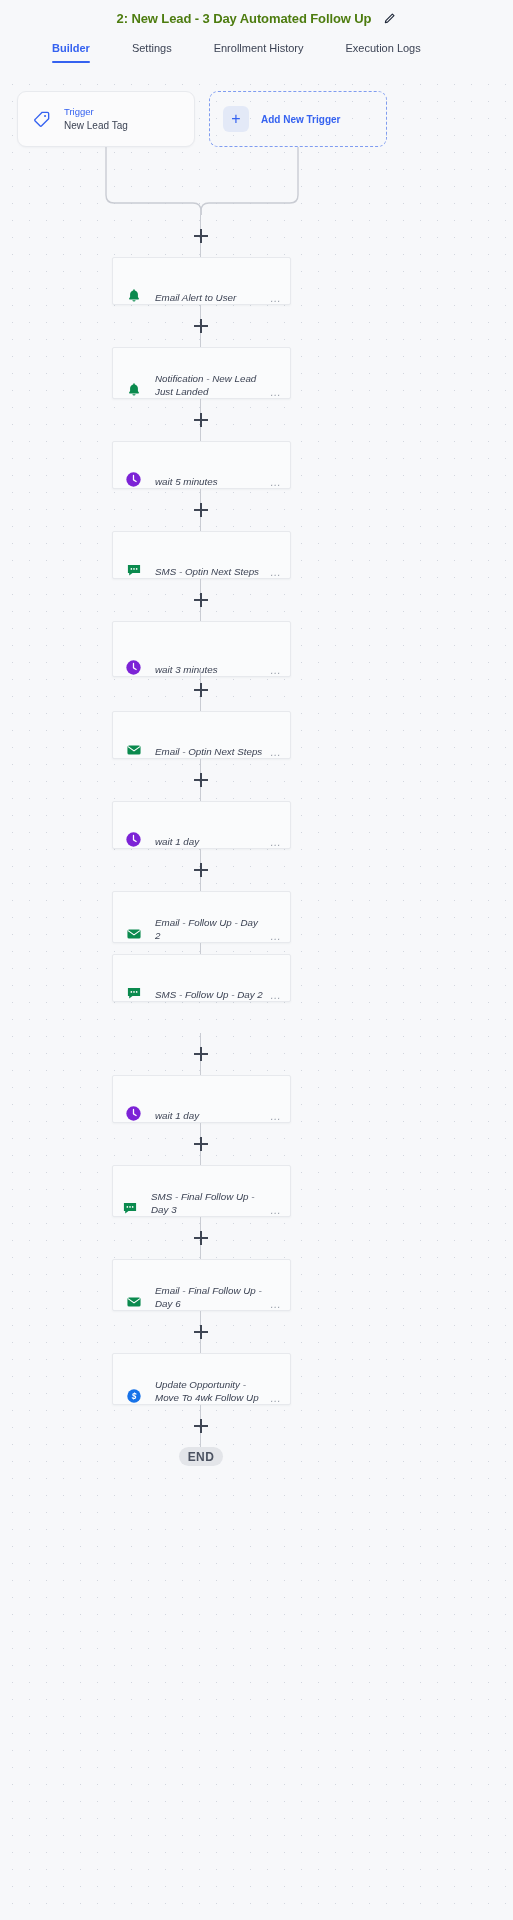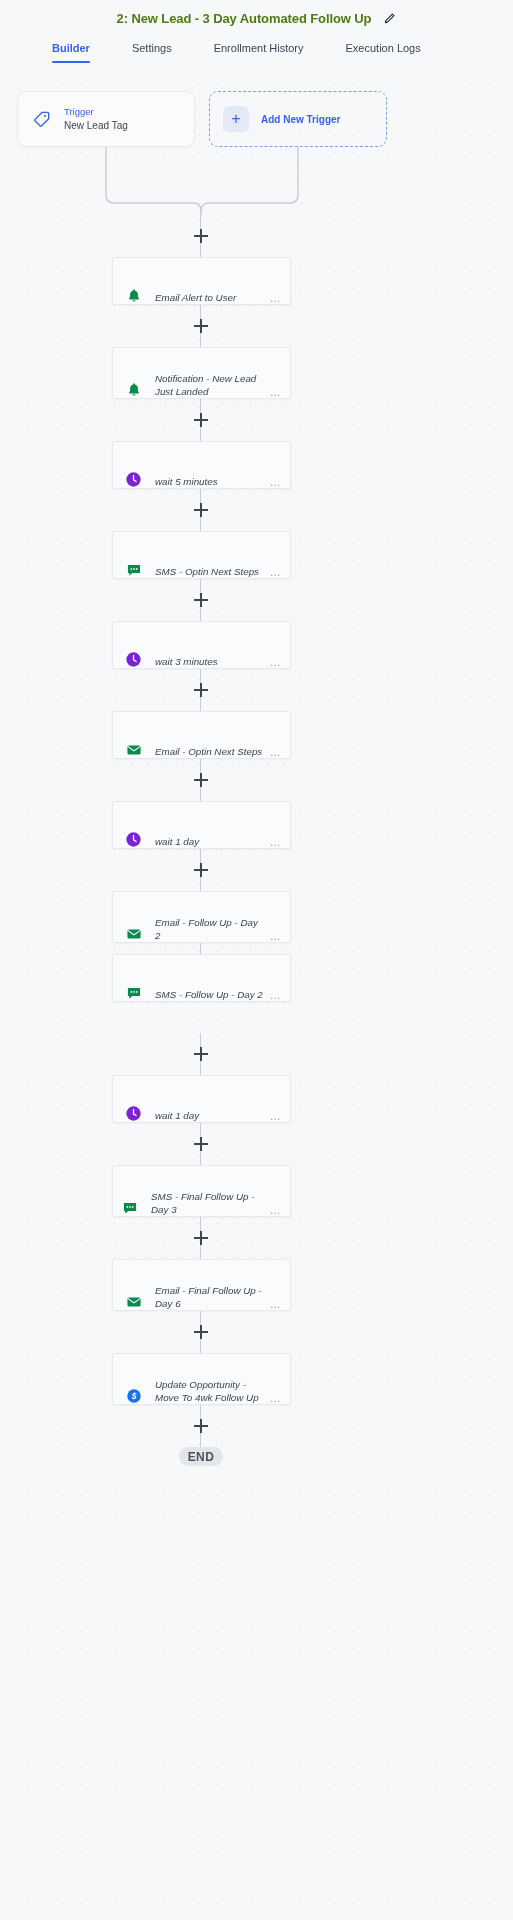--- a/index.html
+++ b/index.html
@@ -322,21 +322,21 @@
               <circle cx="10" cy="8.6" r="1.05" fill="#fff"></circle>
               <circle cx="13.3" cy="8.6" r="1.05" fill="#fff"></circle>
             </svg>
           </span>
           <span class="lbl">SMS - Optin Next Steps</span>
           <span class="dots">…</span>
         </div>
         <div class="conn" style="top: 509px; height: 14px;"></div>
         <div class="plus-node" style="top: 523px;"></div>
         <div class="conn" style="top: 537px; height: 14px;"></div>
-        <div class="node" style="top: 551px; height: 48px;">
+        <div class="node" style="top: 551px; height: 56px;">
           <span class="ic">
             <svg viewBox="0 0 20 20" width="17" height="17">
               <circle cx="10" cy="10" r="8.4" fill="#7c23d6"></circle>
               <path d="M10 5.3v5.1l3.1 1.9" fill="none" stroke="#fff" stroke-width="1.5" stroke-linecap="round" stroke-linejoin="round"></path>
             </svg>
           </span>
           <span class="lbl">wait 3 minutes</span>
           <span class="dots">…</span>
         </div>
         <div class="conn" style="top: 599px; height: 14px;"></div>

